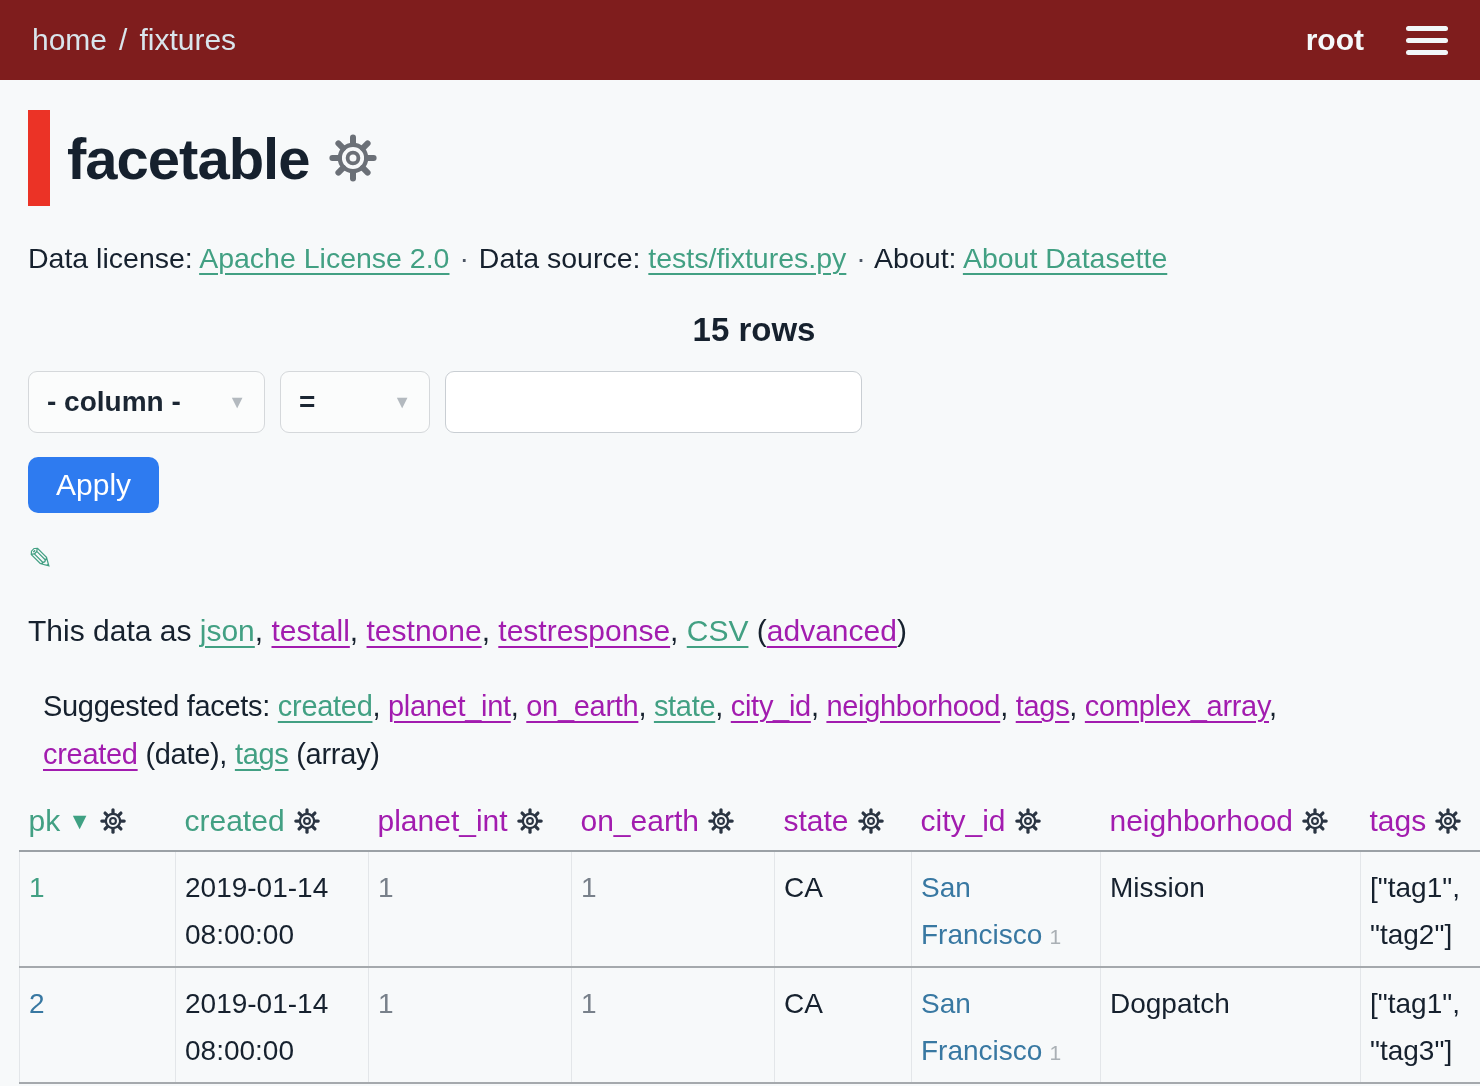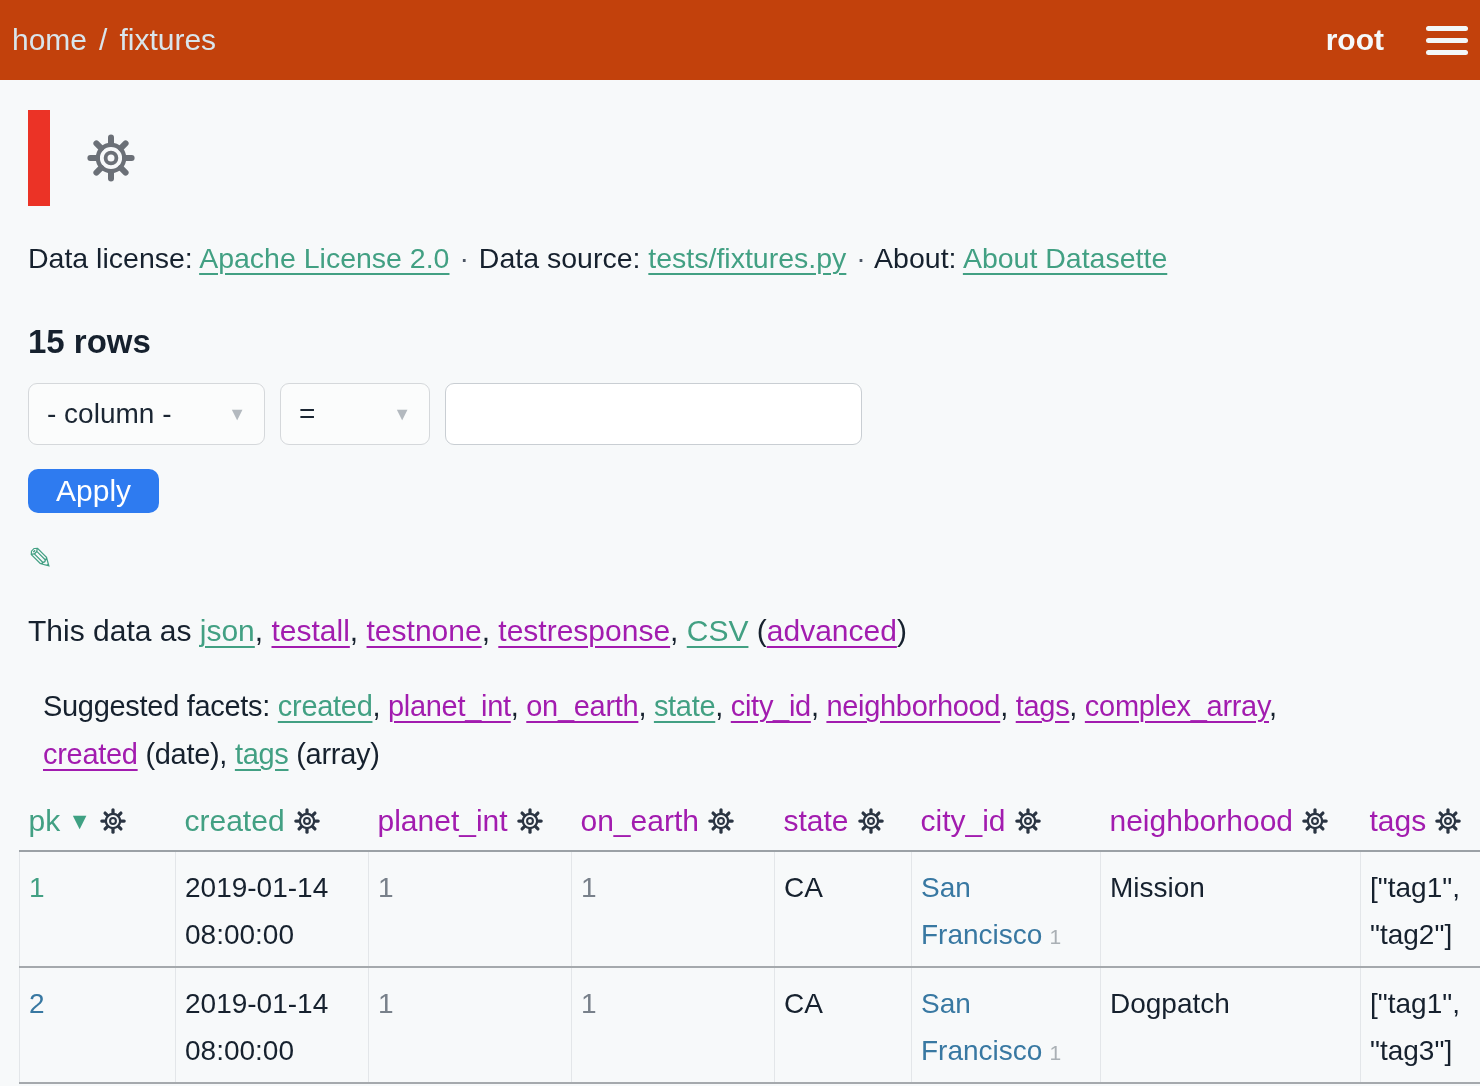--- a/index.html
+++ b/index.html
@@ -9,62 +9,62 @@
     background:#f7f9fa; color:#16212e;
   }
   a { text-decoration:none; cursor:pointer; }
   .lnk { text-decoration:underline; text-underline-offset:5px; text-decoration-thickness:2px; }
   .green { color:#42a083; }
   .blue  { color:#a21caf; }
   .cellblue { color:#3878a2; }
 
   
   .nav {
-    height:80px; background:#c2410c; display:flex;
-    align-items:center; justify-content:space-between; padding:0 12px;
+    height:80px; background:#7f1d1d; display:flex;
+    align-items:center; justify-content:space-between; padding:0 32px;
   }
   .crumbs { font-size:30px; color:#d9e5ec; display:flex; gap:12px; align-items:center; }
   .crumbs a { color:#d9e5ec; }
   .nav-right { display:flex; align-items:center; gap:42px; }
   .nav-user { font-size:30px; font-weight:bold; color:#f5f9fb; }
   .burger { display:flex; flex-direction:column; gap:7px; cursor:pointer; padding:4px 0; }
   .burger span { display:block; width:42px; height:5px; background:#f2f7f9; border-radius:3px; }
 
   
   main { padding:0 0 0 28px; }
 
   .title-row { margin-top:30px; display:flex; align-items:center; }
   .accent-bar { width:22px; height:96px; background:#eb3326; margin-right:17px; }
   h1 { font-size:58px; font-weight:bold; color:#16212e; letter-spacing:-1px; }
   .gear { display:inline-block; color:#2b3543; }
   .title-gear { width:48px; height:48px; color:#6b7077; margin-left:20px; }
 
   .meta { margin-top:36px; font-size:28.5px; }
   .meta .dot { color:#4b5563; padding:0 2px; }
 
-  .rowcount { margin-top:48px; font-size:33px; font-weight:bold; }
+  .rowcount { margin-top:36px; font-size:33px; font-weight:bold;text-align:center; }
 
   .filter-row { margin-top:22px; display:flex; gap:15px; align-items:stretch; }
   .fselect {
     height:62px; background:#fbfcfc; border:1px solid #d5d8db; border-radius:9px;
     display:flex; align-items:center; justify-content:space-between;
-    padding:0 18px; font-size:28px; color:#1b2633; cursor:pointer;
+    padding:0 18px; font-size:28px; color:#1b2633; cursor:pointer;font-weight:bold;
   }
   .fselect.col { width:237px; }
   .fselect.op  { width:150px; }
   .caret { color:#b3b9bf; font-size:18px; margin-left:12px; }
   .finput {
     width:417px; height:62px; border:1px solid #c9ced3; border-radius:9px;
     background:#fff; font-size:28px; padding:0 16px;
     font-family:"Liberation Sans","DejaVu Sans",sans-serif;
   }
 
   .apply-btn {
     margin-top:24px; background:#2e7bf0; color:#fff; border:none; border-radius:10px;
-    font-size:30px; padding:5px 28px; cursor:pointer;
+    font-size:30px; padding:11px 28px; cursor:pointer;
     font-family:"Liberation Sans","DejaVu Sans",sans-serif;
   }
 
   .sql-row { margin-top:28px; font-size:30px; display:flex; align-items:center; gap:10px; }
   .pencil { color:#42a083; font-size:30px; }
 
   .export-row { margin-top:38px; font-size:30px; }
   .facets { margin-top:34px; font-size:29px; line-height:48px; letter-spacing:-0.3px;margin-left:15px; }
 
   
@@ -120,20 +120,21 @@
         <span></span>
         <span></span>
     </div>
   </div>
 </header>
 
 <main>
 
   <div class="title-row">
     <div class="accent-bar"></div>
+    <h1>facetable</h1>
     <svg class="gear title-gear">
         <use href="#gear-sym"></use>
       </svg>
   </div>
 
   <p class="meta">
     <span>Data license:</span>
     <a class="lnk green">Apache License 2.0</a>
     <span class="dot">·</span>
     <span>Data source:</span>

